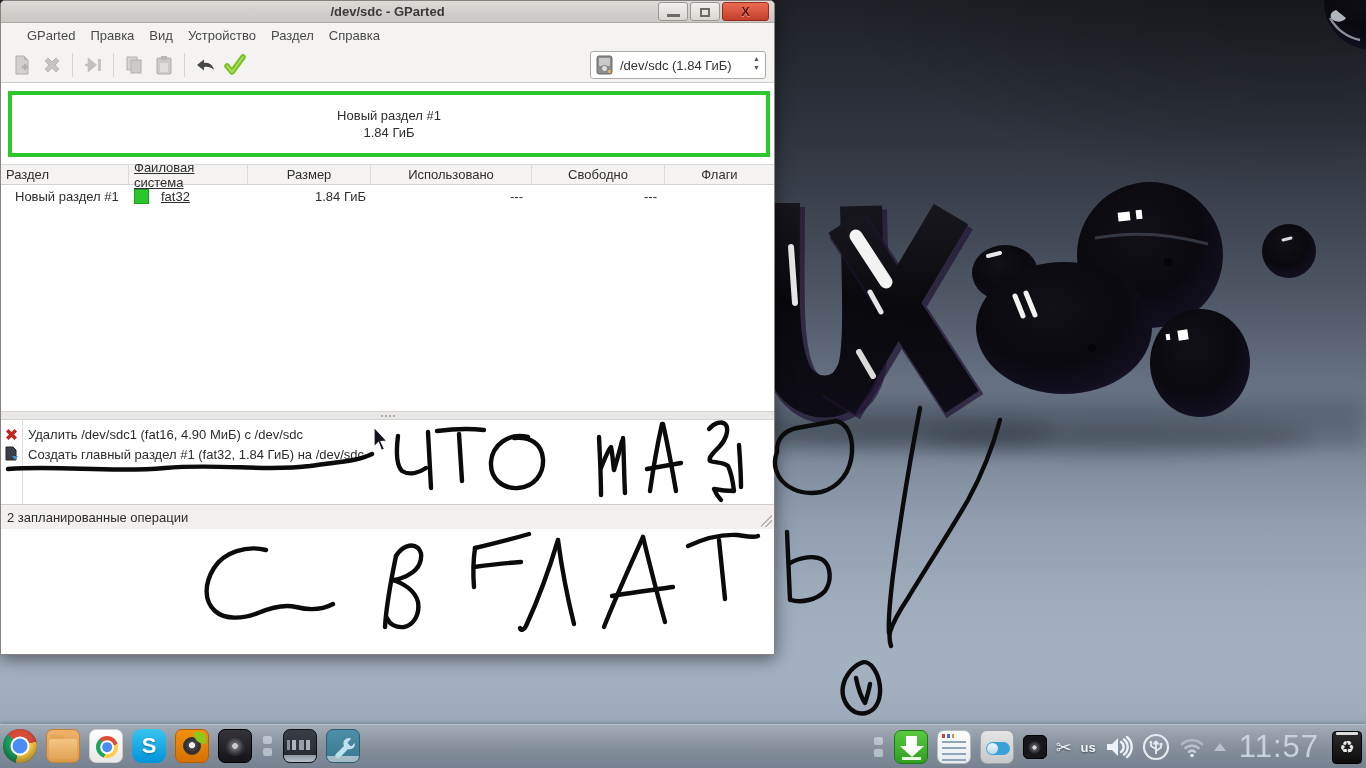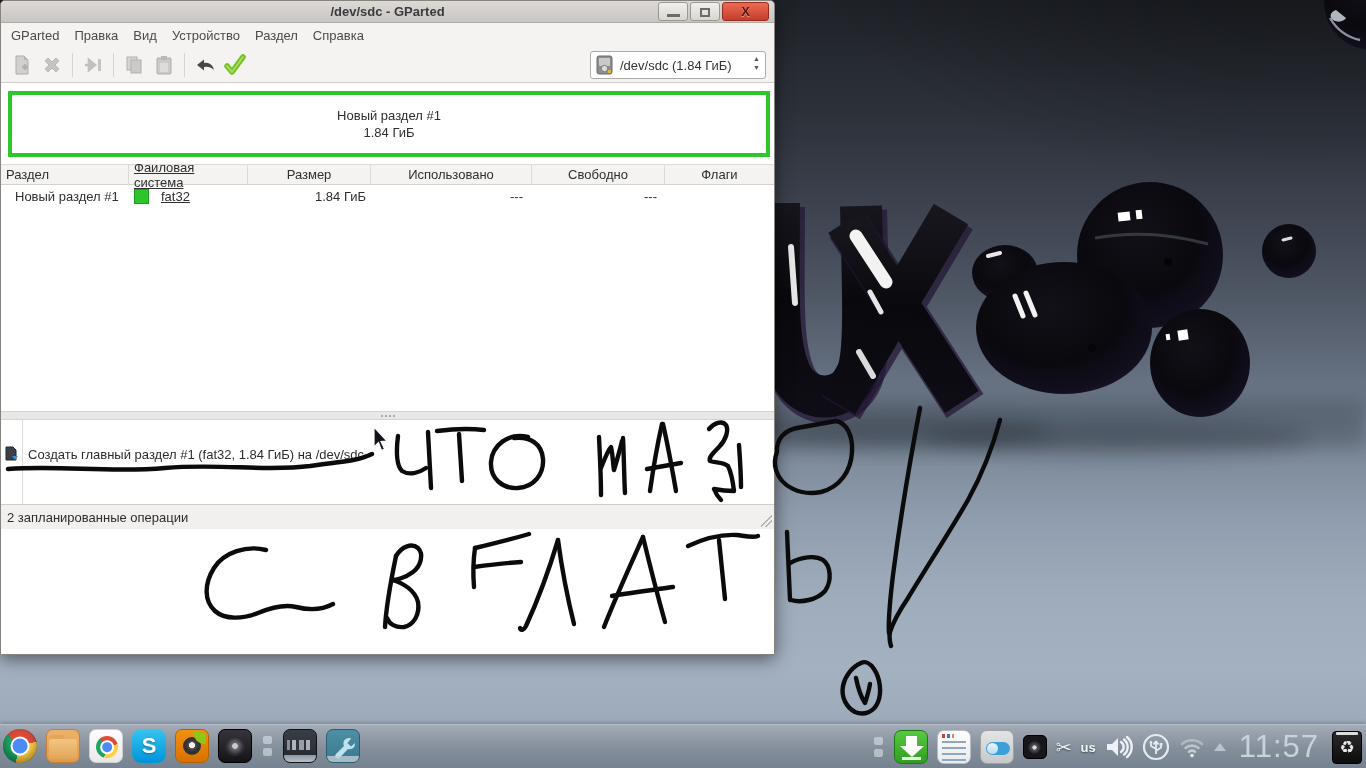--- a/index.html
+++ b/index.html
@@ -19,21 +19,21 @@
   .title { position:absolute; left:120px; right:120px; top:3px; text-align:center;
     font-size:13px; font-weight:bold; color:#3a3a3a; }
   .winbtn { position:absolute; top:1px; height:19px; border:1px solid #9b9793; border-radius:3px;
     background:linear-gradient(#f2f0ee,#d8d5d2); }
   .winbtn.min { left:657px; width:30px; } .winbtn.max { left:689px; width:30px; }
   .winbtn.close { left:721px; width:47px; background:linear-gradient(#ec6a52,#c33f2d); border-color:#992c1e; }
   .glyph-min { position:absolute; left:8px; top:11px; width:13px; height:3px; background:#6e6a66; }
   .glyph-max { position:absolute; left:9px; top:5px; width:10px; height:9px; border:2px solid #6e6a66; }
   .glyph-x { position:absolute; width:100%; text-align:center; top:1px; color:#5d1710; font-weight:bold; font-size:13px;
     text-shadow:0 1px 0 rgba(255,255,255,.45); }
-  .menubar { height:24px; background:#f4f3f1; display:flex; align-items:center; gap:15px; padding:0 10px;
+  .menubar { height:24px; background:#f4f3f1; display:flex; align-items:center; gap:15px; padding:0 26px;
     font-size:13px; color:#4a4a4a; }
   .menubar span { cursor:default; }
   .toolbar { position:relative; height:36px; background:#f4f3f1; border-bottom:1px solid #cfccc9;
     display:flex; align-items:center; padding:0 6px; }
   .tbtn { width:30px; height:28px; display:flex; align-items:center; justify-content:center; }
   .tsep { width:1px; height:24px; background:#d6d3d0; margin:0 5px; }
   .combo { position:absolute; right:8px; top:4px; width:176px; height:28px; background:#fff;
     border:1px solid #aeaaa6; border-radius:3px; display:flex; align-items:center; padding:0 4px; }
   .combo .lbl { font-size:13px; color:#333; margin-left:5px; white-space:nowrap; }
   .spin { position:absolute; right:5px; top:4px; display:flex; flex-direction:column; gap:3px;
@@ -301,20 +301,28 @@
     <div class="tbody-space"></div>
 
     <div class="splitter">
         <i></i>
         <i></i>
         <i></i>
         <i></i>
       </div>
 
     <div class="ops">
+      <div class="op-row" style="top:4px">
+        <span class="op-ico">
+          <svg width="15" height="15">
+              <path d="M2,4.5 l2.5,-2.5 3,3 3,-3 2.5,2.5 -3,3 3,3 -2.5,2.5 -3,-3 -3,3 -2.5,-2.5 3,-3 z" fill="#c2261f"></path>
+            </svg>
+        </span>
+        <span class="txt">Удалить /dev/sdc1 (fat16, 4.90 МиБ) с /dev/sdc</span>
+      </div>
       <div class="op-row" style="top:24px">
         <span class="op-ico">
           <svg width="15" height="16">
             <path d="M2,1 h7 l3,3 v10 h-10 z" fill="#3b4049" stroke="#22262c"></path>
             <path d="M8,10 h6 l-3,4 z" fill="#3f8fd6"></path>
           </svg>
         </span>
         <span class="txt">Создать главный раздел #1 (fat32, 1.84 ГиБ) на /dev/sdc</span>
       </div>
     </div>

